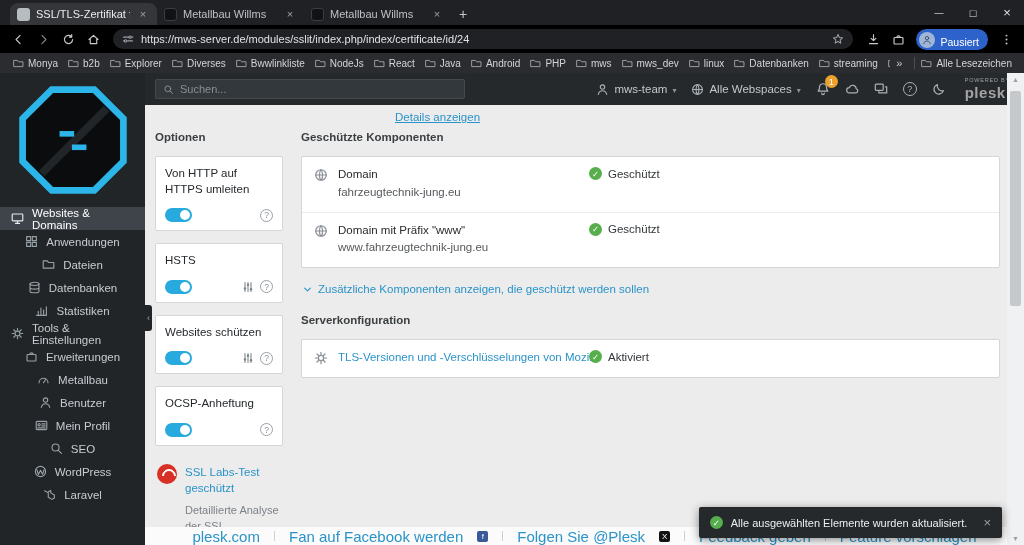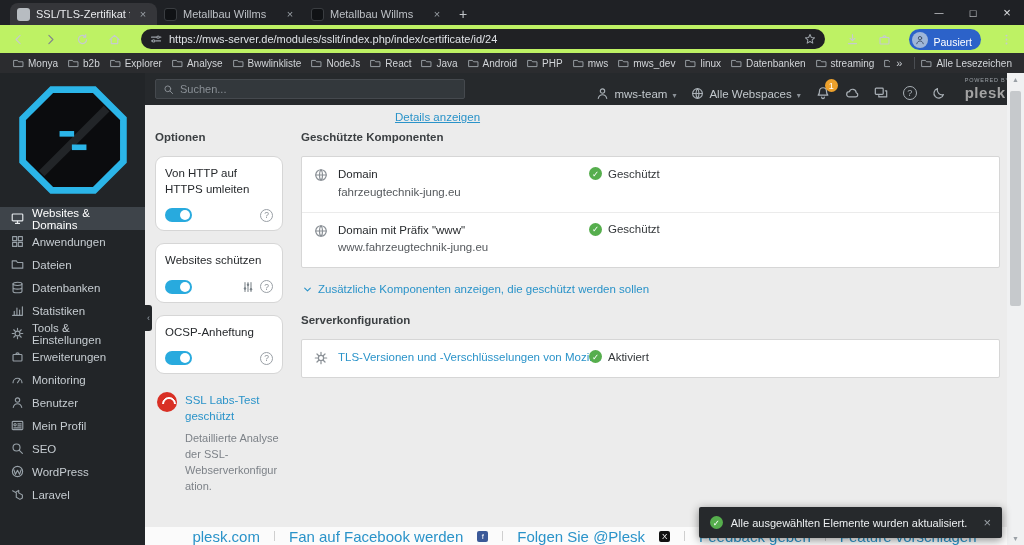--- a/index.html
+++ b/index.html
@@ -19,21 +19,21 @@
   .tab-close { width:14px; height:14px; border-radius:50%; color:#9aa0a6; display:flex; align-items:center; justify-content:center; font-size:11px; }
   .tab-close::after { content:"×"; }
   .newtab { width:24px; height:22px; color:#c3c7cb; font-size:14px; display:flex; align-items:center; justify-content:center; }
   .newtab::after { content:"+"; }
   .wincontrols { margin-left:auto; display:flex; height:25px; }
   .winbtn { width:34px; display:flex; align-items:center; justify-content:center; color:#dfe1e4; font-size:10px; }
   .winbtn.min::after { content:"—"; font-size:9px; }
   .winbtn.max::after { content:"□"; font-size:11px; }
   .winbtn.close::after { content:"×"; font-size:13px; }
 
-  .navbar { height:28px; background:#bef264; display:flex; align-items:center; padding:0 7px; gap:10px; }
+  .navbar { height:28px; background:#000000; display:flex; align-items:center; padding:0 7px; gap:3px; }
   .nav-ico { width:22px; height:22px; display:flex; align-items:center; justify-content:center; color:#c6cacf; border-radius:50%; }
   .nav-ico.dim { color:#81868c; }
   .nav-ico svg { width:13px; height:13px; }
   .omnibox { flex:1; height:20px; background:#202124; border-radius:10px; display:flex; align-items:center; gap:7px; padding:0 9px; margin:0 6px; color:#dfe2e6; font-size:11px; }
   .omnibox svg { width:12px; height:12px; color:#9aa0a6; }
   .url { flex:1; white-space:nowrap; overflow:hidden; }
   .chip { height:21px; background:#2c62c9; border-radius:11px; display:flex; align-items:flex-end; gap:5px; padding:2px 9px 2px 3px; color:#fff; font-size:10.5px; margin:0 4px; }
   .chip .avatar { width:16px; height:16px; border-radius:50%; background:#9fb6d8; color:#3a4a63; display:flex; align-items:center; justify-content:center; }
   .chip .avatar svg { width:10px; height:10px; }
 
@@ -43,53 +43,53 @@
   .bm svg, .bm-all svg { width:11px; height:11px; color:#9aa0a6; flex:none; }
   .bm-more { color:#c6cacf; padding:0 6px; font-size:11px; }
   .bm-more::after { content:"»"; }
   .bm-divider { width:1px; height:12px; background:#4a4d52; margin:0 6px; }
   .bm-all { display:flex; align-items:center; gap:4px; white-space:nowrap; padding-right:4px; }
 
   
   .app { display:flex; height:472px; }
   .sidebar { width:145px; flex:none; background:#222528; color:#c6ccd1; position:relative; }
   .logo-wrap { height:134px; display:flex; align-items:center; justify-content:center; }
-  .side-item { height:23px; display:flex; align-items:center; gap:8px; padding:0 11px; font-size:11.5px; cursor:default; }
+  .side-item { height:23px; display:flex; align-items:center; gap:8px; padding:0 11px; font-size:11.5px; cursor:default;justify-content:center; }
   .side-item.active { background:#3e444a; color:#fff; }
   .side-item svg { width:13px; height:13px; color:#97a0a7; flex:none; }
   .side-item.active svg { color:#e8ecef; }
   .collapse { position:absolute; right:-7px; top:232px; width:7px; height:26px; background:#222528; color:#9aa3ab; display:flex; align-items:center; justify-content:center; font-size:9px; border-radius:0 3px 3px 0; z-index:3; }
   .collapse::after { content:"‹"; }
 
   .maincol { flex:1; min-width:0; display:flex; flex-direction:column; position:relative; }
   .topbar { height:32px; background:#26292c; display:flex; align-items:center; padding:0 14px 0 10px; gap:10px; }
   .searchbox { width:310px; height:20px; background:#33383c; border:1px solid #45494e; border-radius:2px; display:flex; align-items:center; gap:6px; padding:0 7px; }
   .searchbox svg { width:11px; height:11px; color:#8a9096; flex:none; }
   .searchbox input { flex:1; background:transparent; border:none; outline:none; color:#cfd3d7; font-size:11px; font-family:"Liberation Sans",sans-serif; }
   .searchbox input::placeholder { color:#8a9096; }
-  .top-right { margin-left:auto; display:flex; align-items:flex-end; gap:15px; color:#c2c8cd; font-size:11.5px; }
+  .top-right { margin-left:auto; display:flex; align-items:center; gap:15px; color:#c2c8cd; font-size:11.5px; }
   .top-item { display:flex; align-items:center; gap:5px; }
   .top-item svg { width:13px; height:13px; color:#a9b0b6; }
   .caret::after { content:"▾"; font-size:8px; color:#8a9096; }
   .top-ico { position:relative; display:flex; }
   .top-ico svg { width:14px; height:14px; color:#a9b0b6; }
   .badge { position:absolute; top:-7px; right:-8px; min-width:13px; height:13px; background:#eda12c; color:#fff; border-radius:7px; font-size:9px; display:flex; align-items:center; justify-content:center; padding:0 3px; }
   .help-ico { width:14px; height:14px; border:1.2px solid #a9b0b6; border-radius:50%; color:#a9b0b6; font-size:9px; display:flex; align-items:center; justify-content:center; }
   .help-ico::after { content:"?"; }
   .plesk-logo { line-height:1; text-align:left; margin-left:4px; }
   .powered { font-size:5.5px; letter-spacing:.8px; color:#9aa0a6; display:block; margin-bottom:1px; }
   .brand { font-size:15px; font-weight:bold; color:#a3a3a3; letter-spacing:.5px; }
 
   
   .content { flex:1; background:#ececec; position:relative; padding:26px 24px 0 10px; display:flex; gap:18px; overflow:hidden; }
   .details-link { position:absolute; top:6px; left:250px; color:#2a93c9; text-decoration:underline; font-size:11.5px; }
 
   .opt-col { width:128px; flex:none; }
   .col-title { font-weight:bold; font-size:11.5px; color:#3b3f42; margin-bottom:13px; }
-  .opt-card { background:#fff; border:1px solid #d6d6d6; border-radius:9px; padding:9px 9px 8px; margin-bottom:12px; }
+  .opt-card { background:#fff; border:1px solid #d6d6d6; border-radius:2px; padding:9px 9px 8px; margin-bottom:12px; }
   .opt-label { font-size:11.5px; color:#26292c; line-height:1.35; margin-bottom:11px; }
   .opt-row { display:flex; align-items:center; }
   .toggle { width:27px; height:14px; background:#28aade; border-radius:7px; position:relative; }
   .toggle::after { content:""; position:absolute; right:2px; top:2px; width:10px; height:10px; border-radius:50%; background:#fff; }
   .opt-icons { margin-left:auto; display:flex; align-items:center; gap:6px; }
   .opt-icons svg { width:12px; height:12px; color:#7a8288; }
   .help { width:13px; height:13px; border:1px solid #9aa0a6; border-radius:50%; color:#8a9096; font-size:8.5px; display:flex; align-items:center; justify-content:center; }
   .help::after { content:"?"; }
 
   .ssl-labs { display:flex; gap:8px; margin-top:18px; padding-left:2px; }
@@ -350,21 +350,21 @@
         <svg class="ico">
           <use href="#i-folder"></use>
         </svg>
         <span>Explorer</span>
       </div>
 
       <div class="bm">
         <svg class="ico">
           <use href="#i-folder"></use>
         </svg>
-        <span>Analyse</span>
+        <span>Diverses</span>
       </div>
 
       <div class="bm">
         <svg class="ico">
           <use href="#i-folder"></use>
         </svg>
         <span>Bwwlinkliste</span>
       </div>
 
       <div class="bm">
@@ -514,21 +514,21 @@
           <svg class="ico">
             <use href="#i-puzzle"></use>
           </svg>
           <span>Erweiterungen</span>
         </div>
 
         <div class="side-item">
           <svg class="ico">
             <use href="#i-gauge"></use>
           </svg>
-          <span>Monitoring</span>
+          <span>Metallbau</span>
         </div>
 
         <div class="side-item">
           <svg class="ico">
             <use href="#i-user"></use>
           </svg>
           <span>Benutzer</span>
         </div>
 
         <div class="side-item">
@@ -625,20 +625,32 @@
               <div class="opt-label">Von HTTP auf HTTPS umleiten</div>
               <div class="opt-row">
                 <span class="toggle"></span>
                 <span class="opt-icons">
 
                   <span class="help"></span>
                 </span>
               </div>
             </div>
 
+            <div class="opt-card">
+              <div class="opt-label">HSTS</div>
+              <div class="opt-row">
+                <span class="toggle"></span>
+                <span class="opt-icons">
+                  <svg class="ico">
+                    <use href="#i-sliders"></use>
+                  </svg>
+                  <span class="help"></span>
+                </span>
+              </div>
+            </div>
 
             <div class="opt-card">
               <div class="opt-label">Websites schützen</div>
               <div class="opt-row">
                 <span class="toggle"></span>
                 <span class="opt-icons">
                   <svg class="ico">
                     <use href="#i-sliders"></use>
                   </svg>
                   <span class="help"></span>

